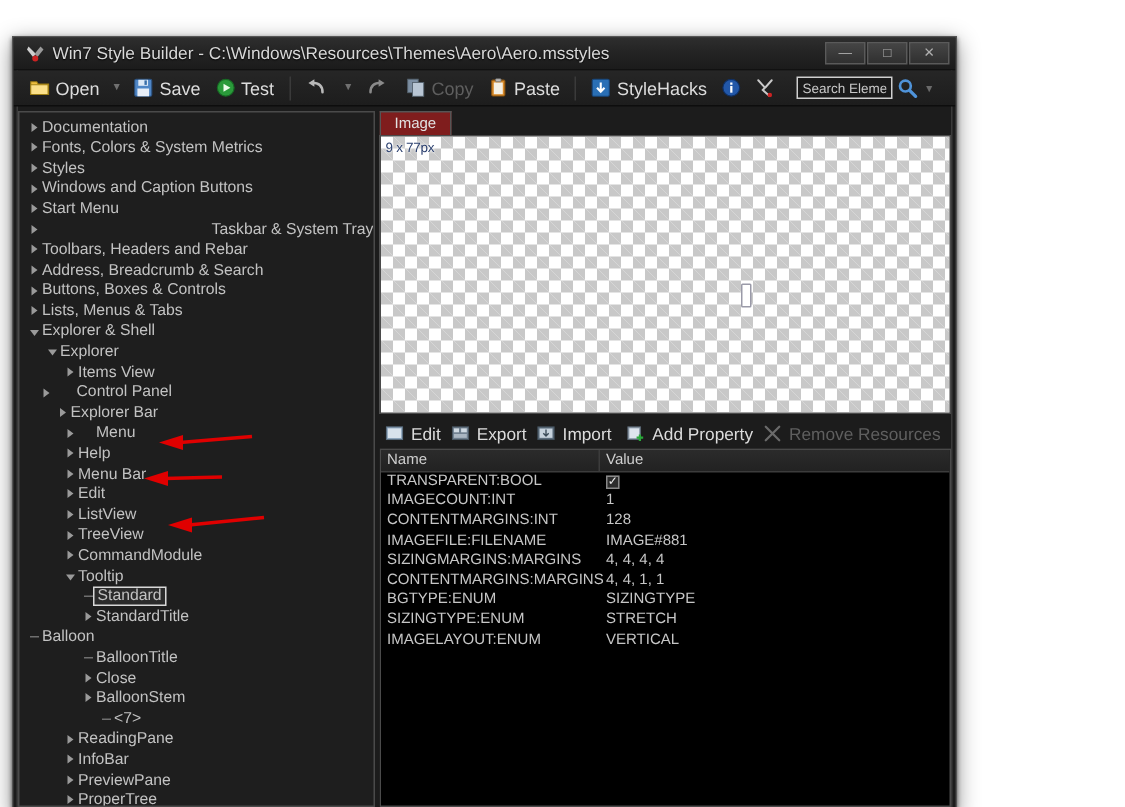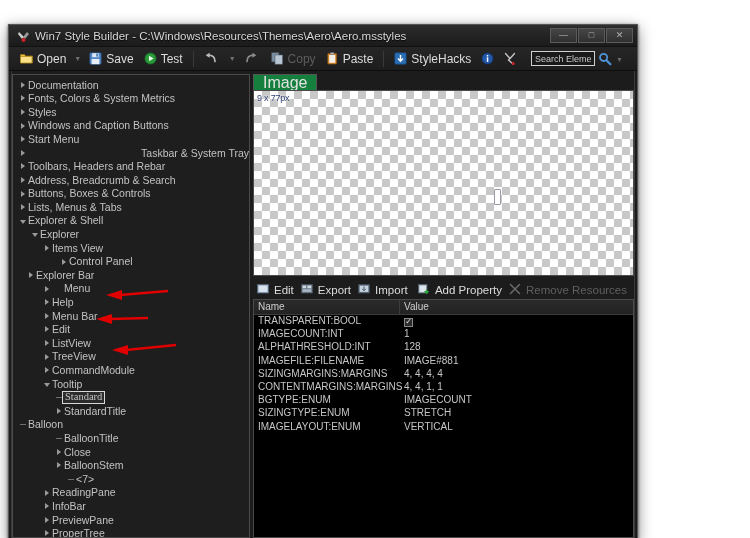--- a/index.html
+++ b/index.html
@@ -134,22 +134,22 @@
   .sel-box {
     border: 1px solid #d8d8d8; background: #2b2b2b;
     padding: 0 2px; margin-left: -2px;
   }
 
   
   #right-panel { flex: 1; display: flex; flex-direction: column; margin-left: 3px; overflow: hidden;}
 
   #tabstrip { height: 16px; flex:none; display: flex; align-items: flex-end; }
   #tab-image {
-    background: #15803d; color: #e2e2e2;
-    font-size: 16px; padding: 1px 9px 1px 9px;
+    background: #7f1d1d; color: #e2e2e2;
+    font-size: 10px; padding: 1px 9px 1px 9px;
     border: 1px solid #555; border-bottom: none;
     line-height: 13px;
   }
 
   #image-view {
     height: 186px; flex: none;
     border: 1px solid #4a4a4a;
     position: relative; overflow: hidden;
     background-color: #ffffff;
     background-image:
@@ -437,27 +437,27 @@
               <span class="arrow-expanded"></span>
             </span>
             <span class="lbl">Explorer</span>
           </div>
           <div class="tree-row" style="padding-left: 28px;">
             <span class="tw">
               <span class="arrow-collapsed"></span>
             </span>
             <span class="lbl">Items View</span>
           </div>
-          <div class="tree-row" style="padding-left: 45px;">
+          <div class="tree-row" style="padding-left: 12px; gap: 15px;">
             <span class="tw">
               <span class="arrow-collapsed"></span>
             </span>
             <span class="lbl">Control Panel</span>
           </div>
-          <div class="tree-row" style="padding-left: 12px;">
+          <div class="tree-row" style="padding-left: 23px;">
             <span class="tw">
               <span class="arrow-collapsed"></span>
             </span>
             <span class="lbl">Explorer Bar</span>
           </div>
           <div class="tree-row" style="padding-left: 28px; gap: 12px;">
             <span class="tw">
               <span class="arrow-collapsed"></span>
             </span>
             <span class="lbl">Menu</span>
@@ -497,21 +497,21 @@
               <span class="arrow-collapsed"></span>
             </span>
             <span class="lbl">CommandModule</span>
           </div>
           <div class="tree-row" style="padding-left: 28px;">
             <span class="tw">
               <span class="arrow-expanded"></span>
             </span>
             <span class="lbl">Tooltip</span>
           </div>
-          <div class="tree-row" style="padding-left: 40px; font-family: Liberation Serif, serif;">
+          <div class="tree-row" style="padding-left: 40px;">
             <span class="tw">
               <span class="stub"></span>
             </span>
             <span class="lbl sel-box">Standard</span>
           </div>
           <div class="tree-row" style="padding-left: 40px;">
             <span class="tw">
               <span class="arrow-collapsed"></span>
             </span>
             <span class="lbl">StandardTitle</span>
@@ -645,38 +645,38 @@
         <div id="prop-body">
             <div class="prop-row">
               <div class="col-name">TRANSPARENT:BOOL</div>
               <div class="col-value"><span class="chk">✓</span></div>
             </div>
             <div class="prop-row">
               <div class="col-name">IMAGECOUNT:INT</div>
               <div class="col-value">1</div>
             </div>
             <div class="prop-row">
-              <div class="col-name">ALPHATHRESHOLD:INT</div>
+              <div class="col-name">CONTENTMARGINS:INT</div>
               <div class="col-value">128</div>
             </div>
             <div class="prop-row">
               <div class="col-name">IMAGEFILE:FILENAME</div>
               <div class="col-value">IMAGE#881</div>
             </div>
             <div class="prop-row">
               <div class="col-name">SIZINGMARGINS:MARGINS</div>
               <div class="col-value">4, 4, 4, 4</div>
             </div>
             <div class="prop-row">
               <div class="col-name">CONTENTMARGINS:MARGINS</div>
               <div class="col-value">4, 4, 1, 1</div>
             </div>
             <div class="prop-row">
               <div class="col-name">BGTYPE:ENUM</div>
-              <div class="col-value">IMAGECOUNT</div>
+              <div class="col-value">SIZINGTYPE</div>
             </div>
             <div class="prop-row">
               <div class="col-name">SIZINGTYPE:ENUM</div>
               <div class="col-value">STRETCH</div>
             </div>
             <div class="prop-row">
               <div class="col-name">IMAGELAYOUT:ENUM</div>
               <div class="col-value">VERTICAL</div>
             </div>
           </div>

